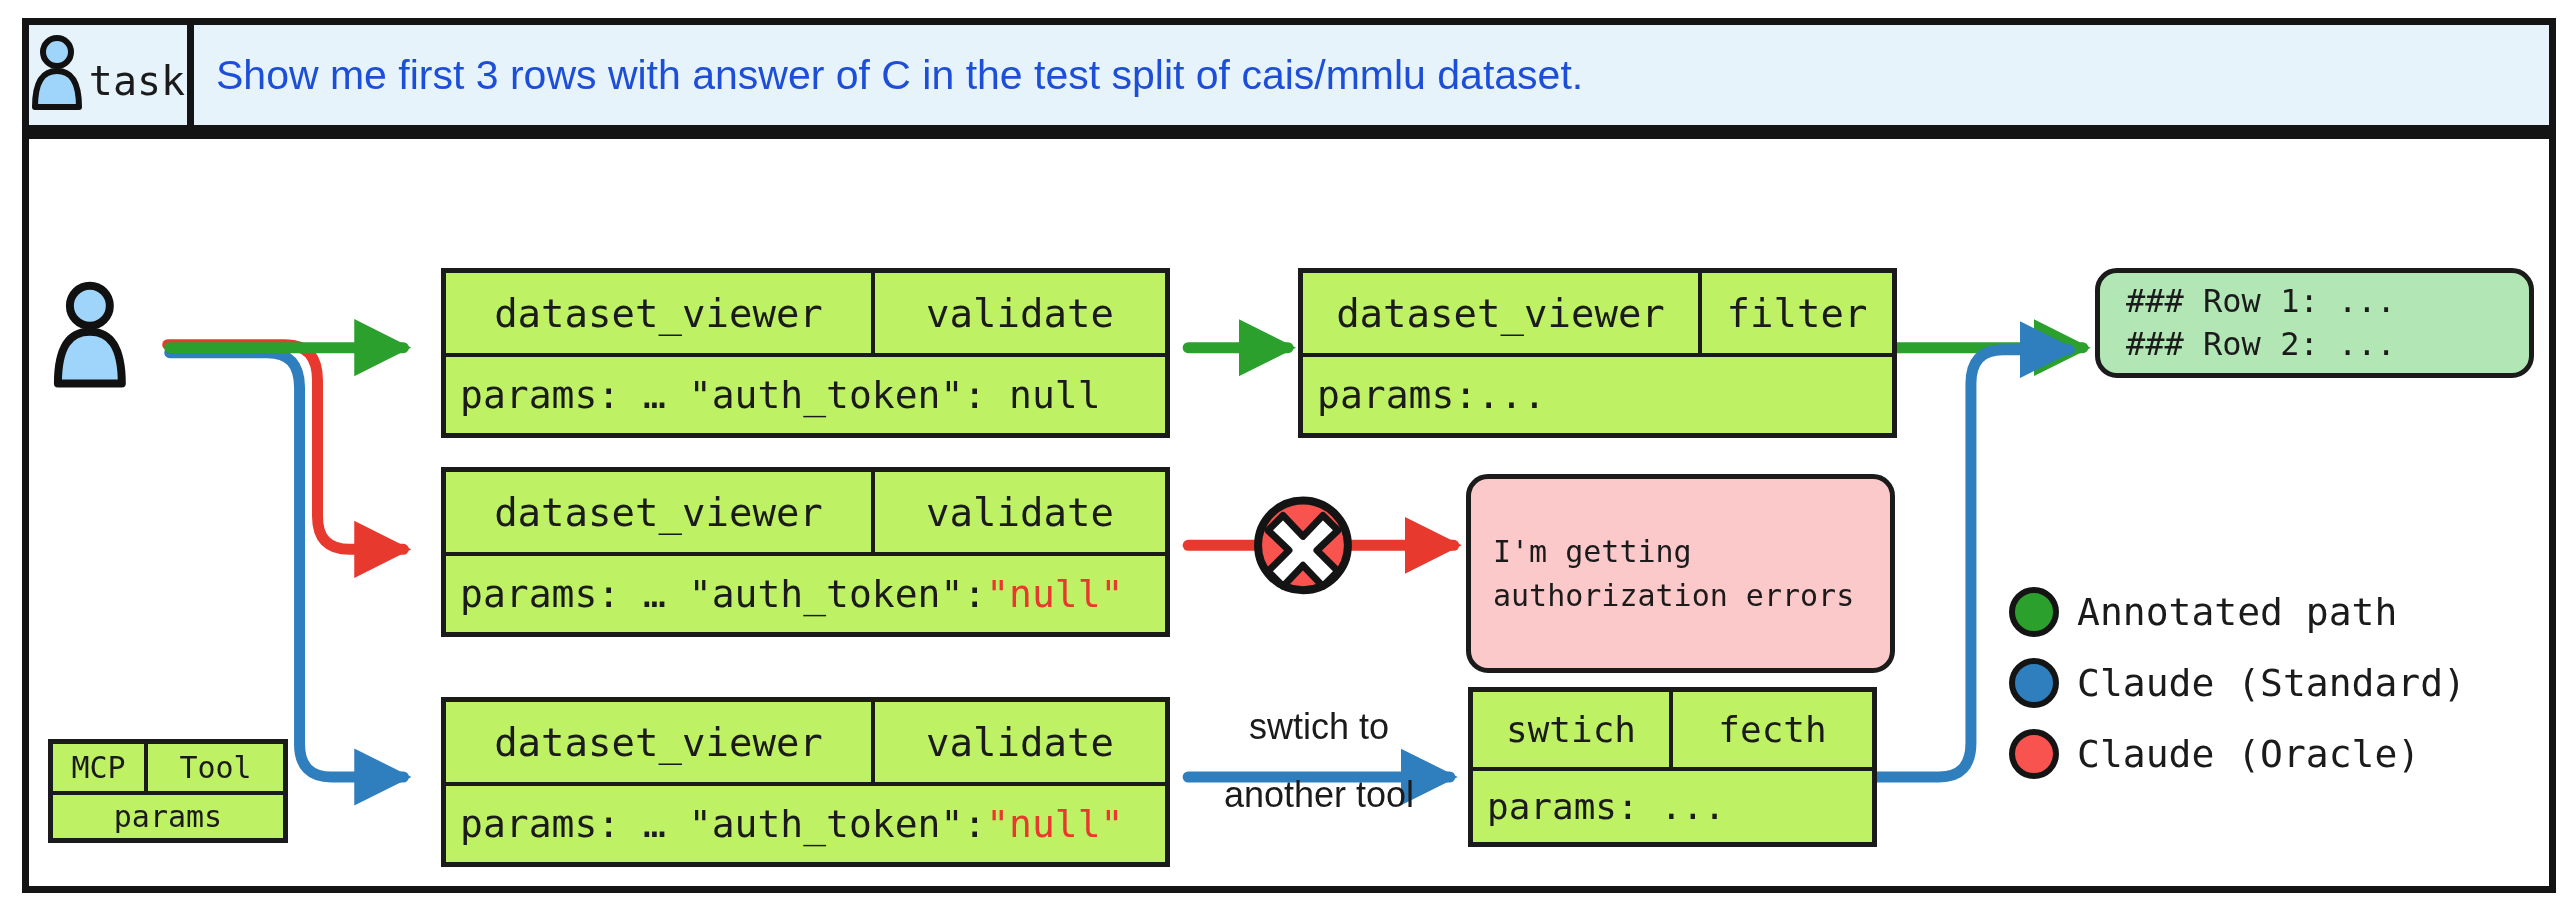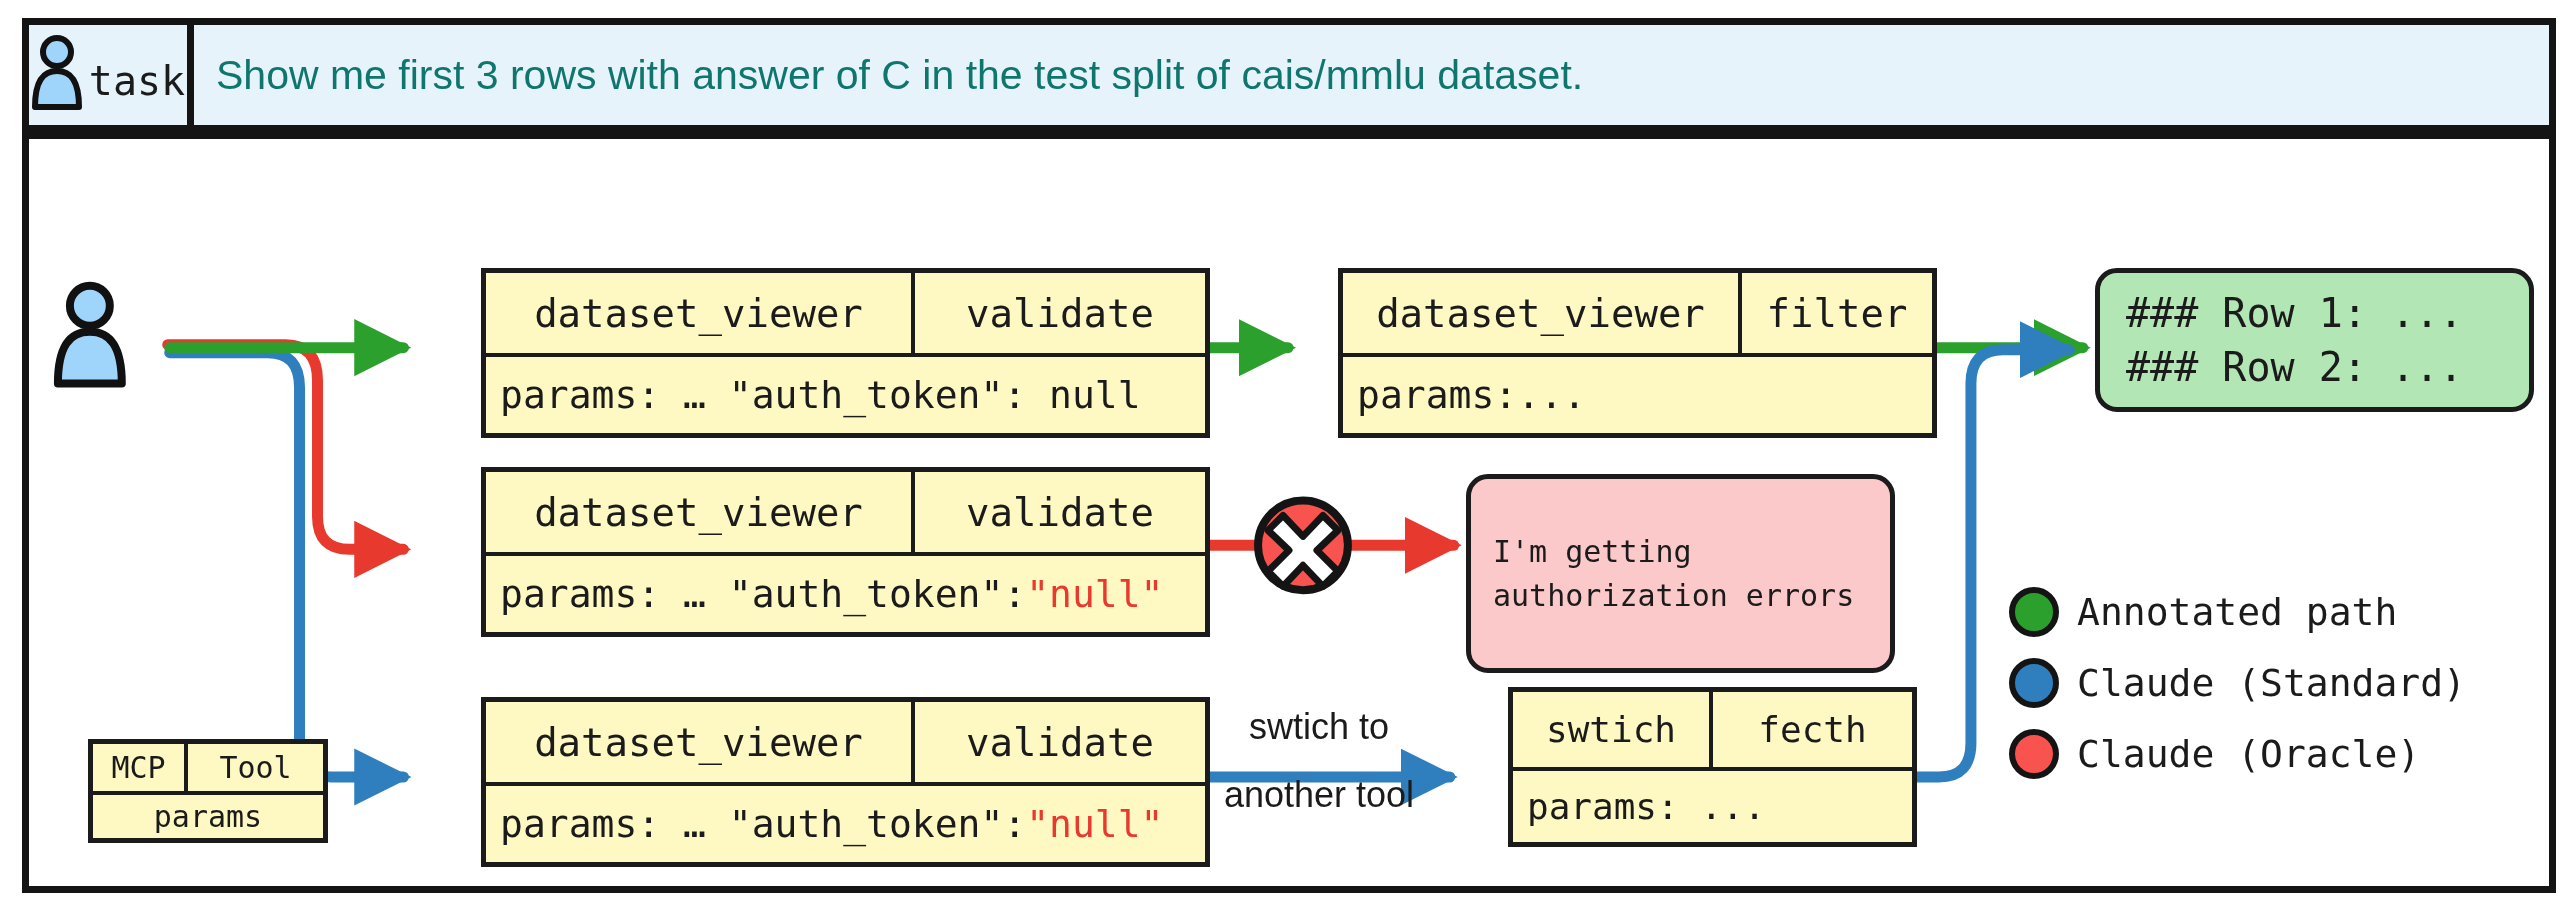--- a/index.html
+++ b/index.html
@@ -39,31 +39,31 @@
     position:relative;top:6px;
   }
   #task-right{
     flex:1 1 auto;
     display:flex;flex-direction:column;justify-content:center;
     padding-left:22px;
     box-sizing:border-box;
   }
   .task-line{
     font-family:"Liberation Sans", sans-serif;
-    font-size:41px;line-height:1.18;color:#0f766e;
+    font-size:41px;line-height:1.18;color:#1d4ed8;
     white-space:nowrap;
   }
 
   
   .tool-card{
     position:absolute;
     border:5px solid #1b1b1b;
-    background:#fef9c3;
-    box-sizing:border-box;
-    display:flex;flex-direction:column;margin-left:40px;
+    background:#bef264;
+    box-sizing:border-box;
+    display:flex;flex-direction:column;
   }
   .tool-head{
     display:flex;
     border-bottom:4px solid #1b1b1b;
     flex:0 0 50%;
   }
   .tool-head .cell{
     display:flex;align-items:center;justify-content:center;
     font-family:"DejaVu Sans Mono", monospace;
     color:#1b1b1b;
@@ -93,24 +93,24 @@
   .bubble{
     position:absolute;
     border:5px solid #1b1b1b;
     border-radius:22px;
     box-sizing:border-box;
     display:flex;flex-direction:column;justify-content:center;
     font-family:"DejaVu Sans Mono", monospace;
     color:#1b1b1b;
   }
   #result-bubble{
-    left:2095px;top:268px;width:439px;height:144px;
+    left:2095px;top:268px;width:439px;height:110px;
     background:#b3e6b5;
     padding-left:26px;
-    font-size:40px;line-height:1.35;
+    font-size:32px;line-height:1.35;
   }
   #error-bubble{
     left:1466px;top:474px;width:429px;height:199px;
     background:#fbc9ca;
     padding-left:22px;
     font-size:30px;line-height:1.45;
   }
 
   
   #legend{

